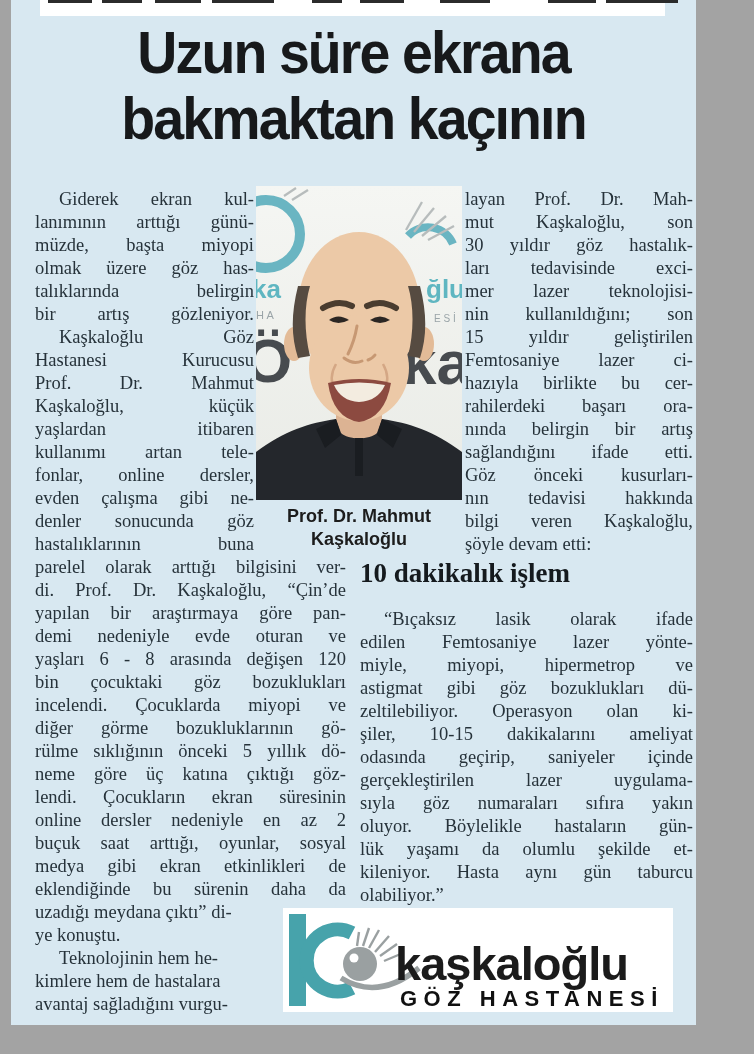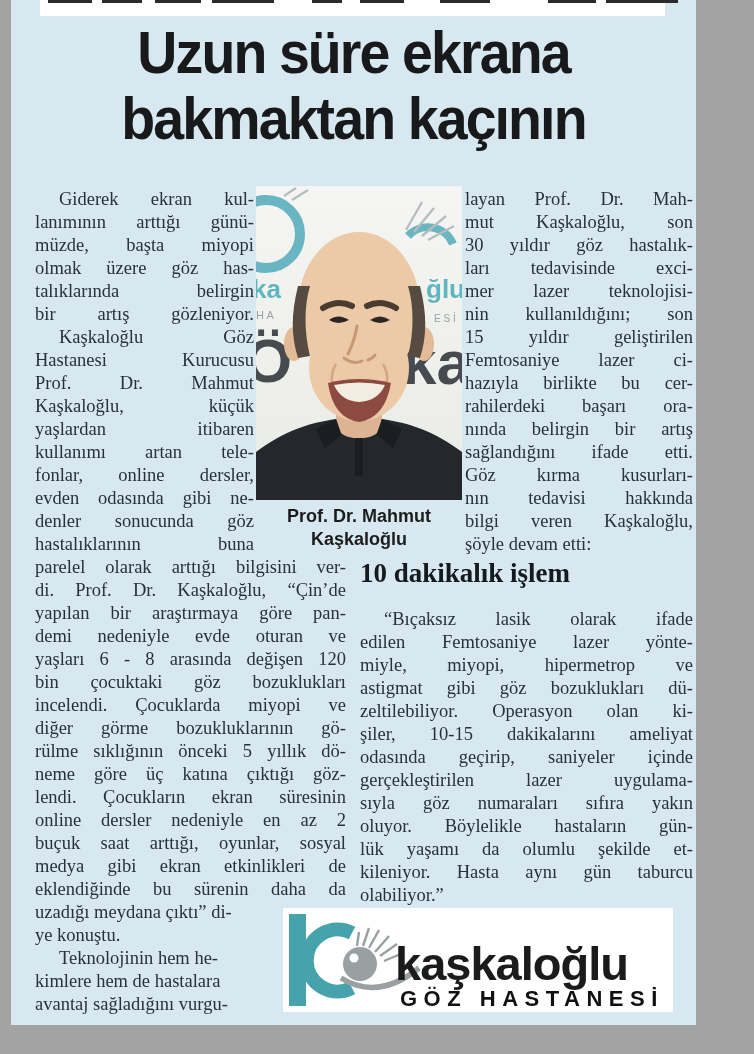--- a/index.html
+++ b/index.html
@@ -65,21 +65,21 @@
       <div class="line">olmak üzere göz has-</div>
       <div class="line">talıklarında belirgin</div>
       <div class="line">bir artış gözleniyor.</div>
       <div class="line indent">Kaşkaloğlu Göz</div>
       <div class="line">Hastanesi Kurucusu</div>
       <div class="line">Prof. Dr. Mahmut</div>
       <div class="line">Kaşkaloğlu, küçük</div>
       <div class="line">yaşlardan itibaren</div>
       <div class="line">kullanımı artan tele-</div>
       <div class="line">fonlar, online dersler,</div>
-      <div class="line">evden odasında gibi ne-</div>
+      <div class="line">evden çalışma gibi ne-</div>
       <div class="line">denler sonucunda göz</div>
       <div class="line">hastalıklarının buna</div>
     </div>
 
   <div id="photo">
     <svg width="206" height="314" viewBox="0 0 206 314">
       <defs>
         <linearGradient id="wall" x1="0" y1="0" x2="0" y2="1">
           <stop offset="0" stop-color="#f5f6f3"></stop>
             <stop offset="1" stop-color="#e9ebe6"></stop>
@@ -140,21 +140,21 @@
       <div class="line">30 yıldır göz hastalık-</div>
       <div class="line">ları tedavisinde exci-</div>
       <div class="line">mer lazer teknolojisi-</div>
       <div class="line">nin kullanıldığını; son</div>
       <div class="line">15 yıldır geliştirilen</div>
       <div class="line">Femtosaniye lazer ci-</div>
       <div class="line">hazıyla birlikte bu cer-</div>
       <div class="line">rahilerdeki başarı ora-</div>
       <div class="line">nında belirgin bir artış</div>
       <div class="line">sağlandığını ifade etti.</div>
-      <div class="line">Göz kırma kusurları-</div>
+      <div class="line">Göz önceki kusurları-</div>
       <div class="line">nın tedavisi hakkında</div>
       <div class="line">bilgi veren Kaşkaloğlu,</div>
       <div class="line flush">şöyle devam etti:</div>
     </div>
 
   <div id="col-bottom-left" class="col">
     <div>
         <div class="line">parelel olarak arttığı bilgisini ver-</div>
         <div class="line">di. Prof. Dr. Kaşkaloğlu, “Çin’de</div>
         <div class="line">yapılan bir araştırmaya göre pan-</div>

